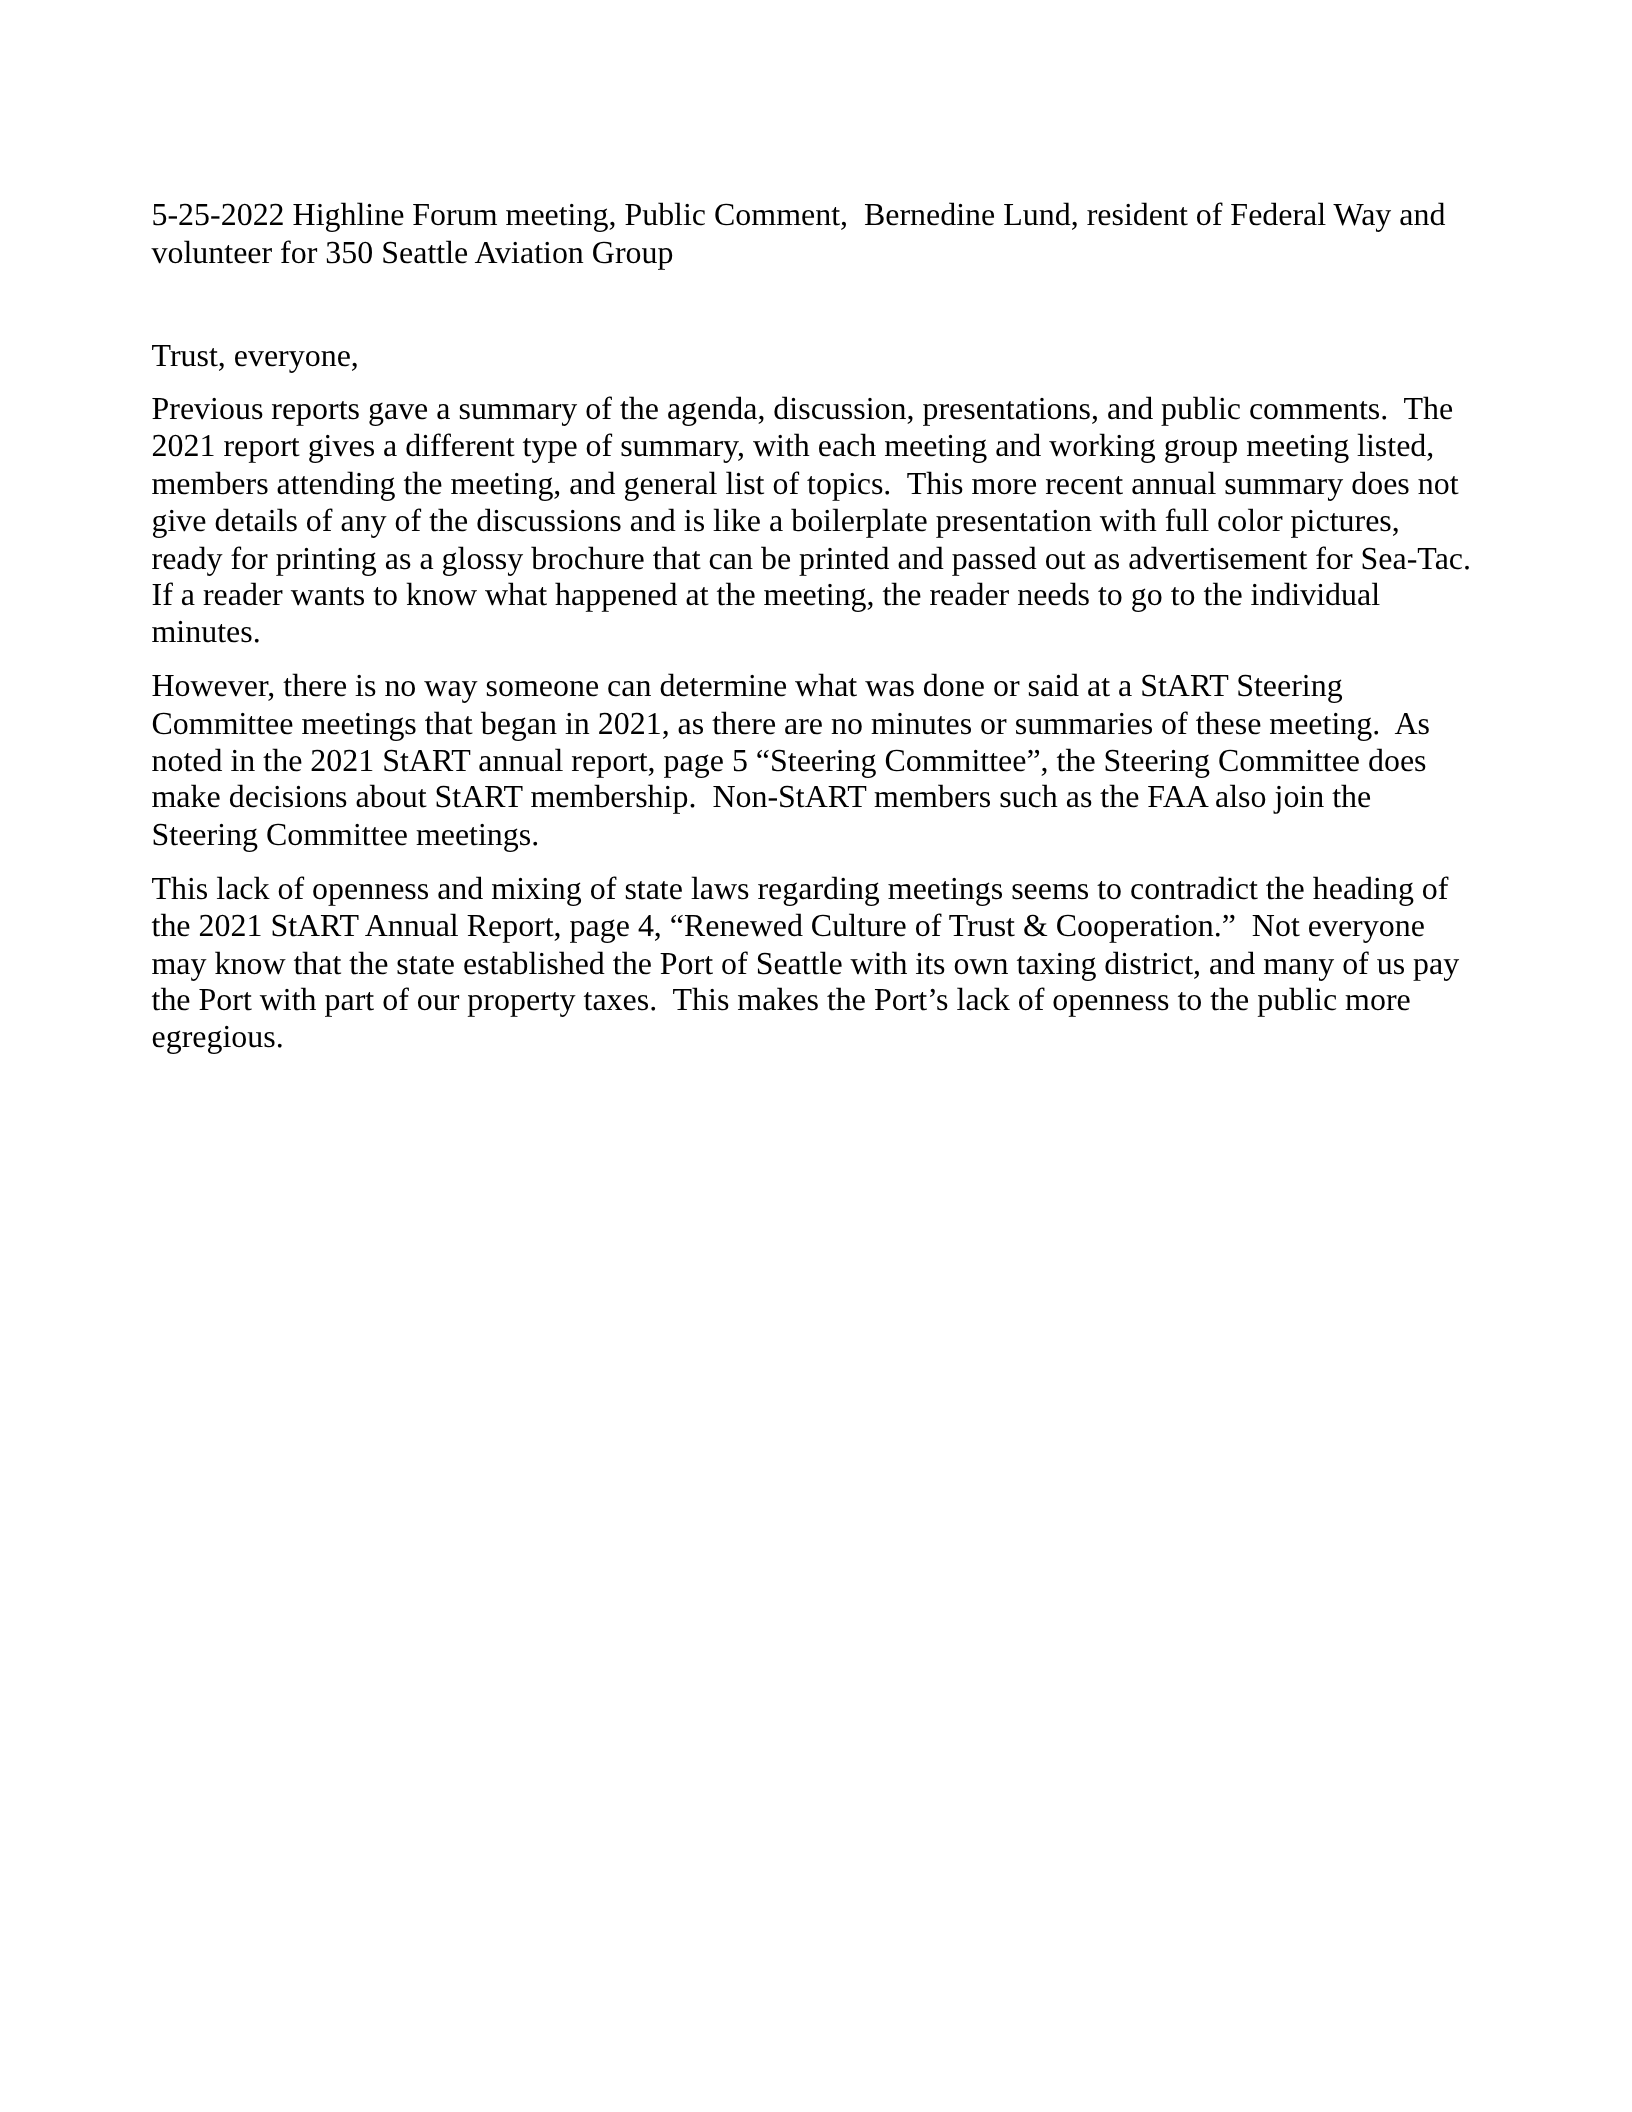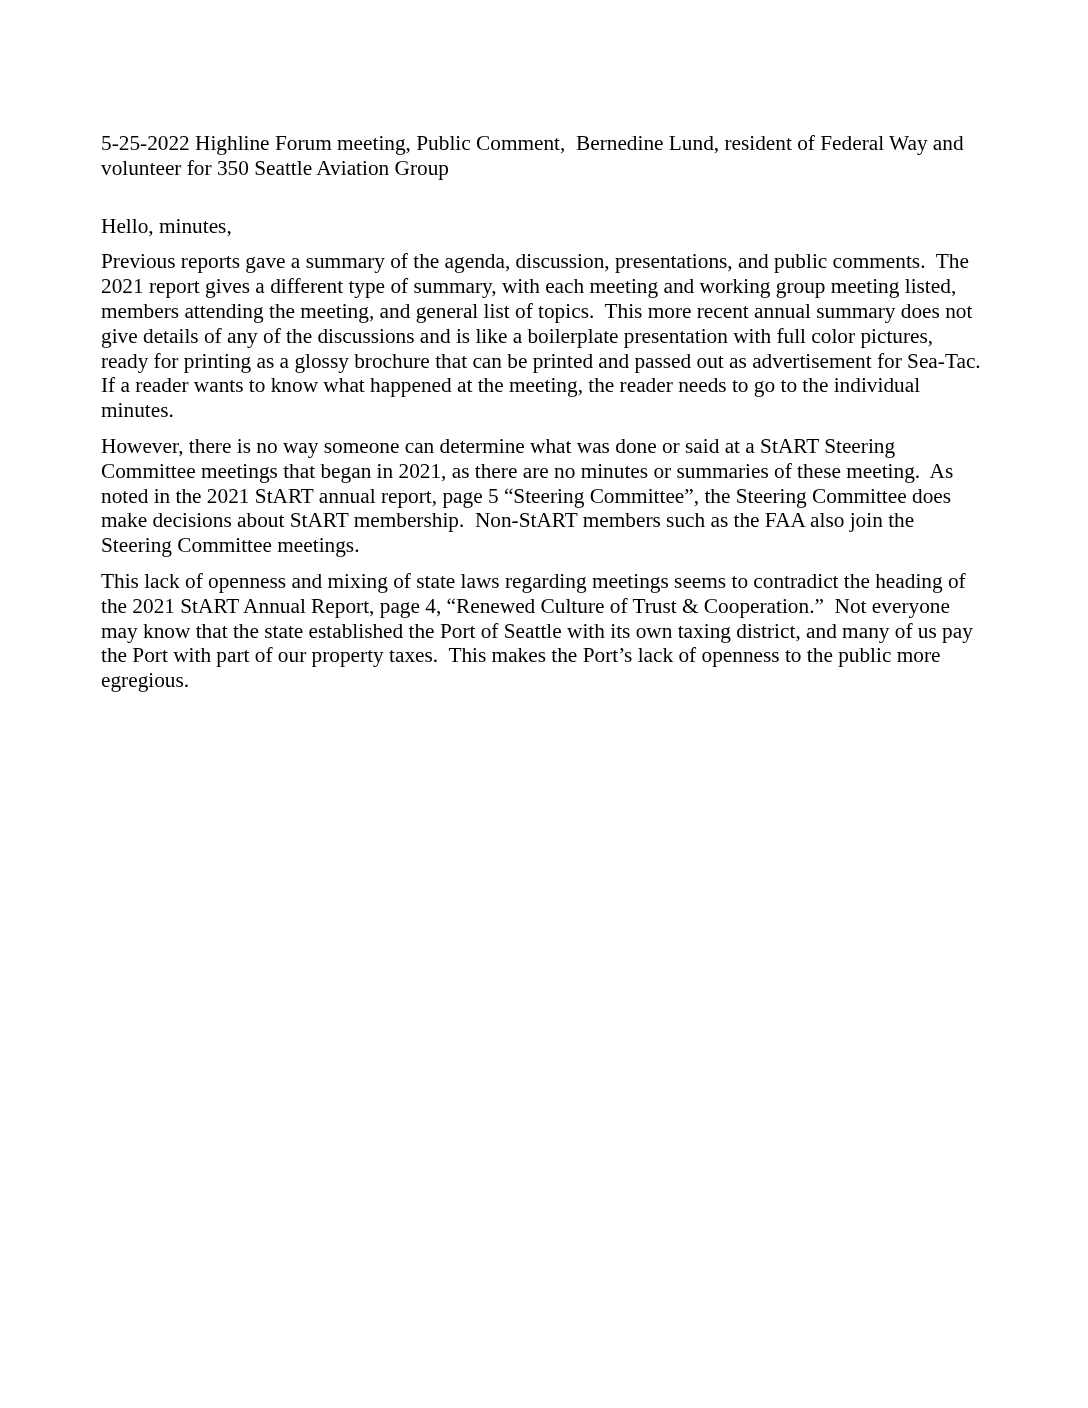--- a/index.html
+++ b/index.html
@@ -22,32 +22,32 @@
     left: 101px;
     width: 910px;
     font-size: 21.3px;
     line-height: 24.8px;
   }
   .para {
     margin: 0 0 11px 0;
     white-space: pre-wrap;
   }
   .para.header {
-    margin-bottom: 33px;
+    margin-bottom: 44px;
   }
 </style>
 </head>
 <body>
 
 <div class="page">
   <div class="content">
     <p class="para header">5-25-2022 Highline Forum meeting, Public Comment,  Bernedine Lund, resident of Federal Way and
 volunteer for 350 Seattle Aviation Group</p>
 
-    <p class="para">Hello, minutes,</p>
+    <p class="para">Trust, everyone,</p>
 
 
     <p class="para">Previous reports gave a summary of the agenda, discussion, presentations, and public comments.  The
 2021 report gives a different type of summary, with each meeting and working group meeting listed,
 members attending the meeting, and general list of topics.  This more recent annual summary does not
 give details of any of the discussions and is like a boilerplate presentation with full color pictures,
 ready for printing as a glossy brochure that can be printed and passed out as advertisement for Sea-Tac.
 If a reader wants to know what happened at the meeting, the reader needs to go to the individual
 minutes.</p>
 

